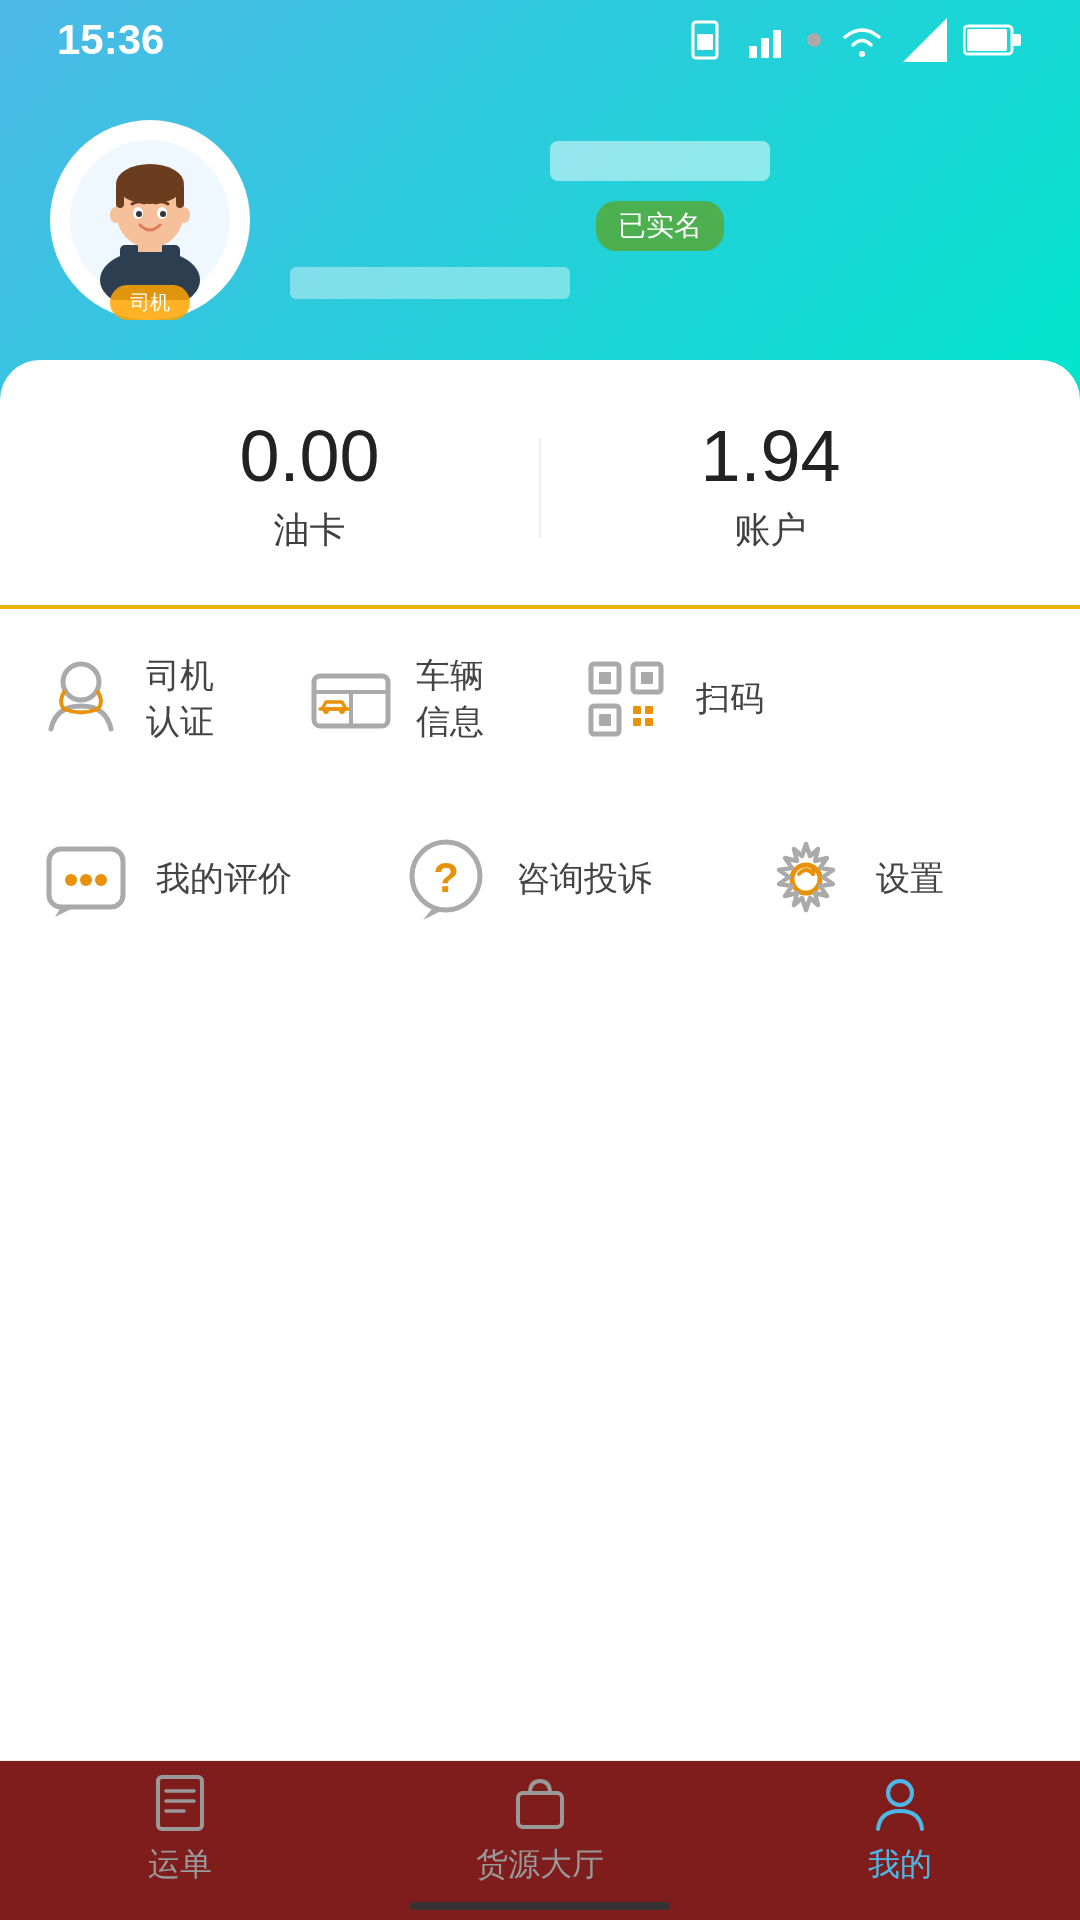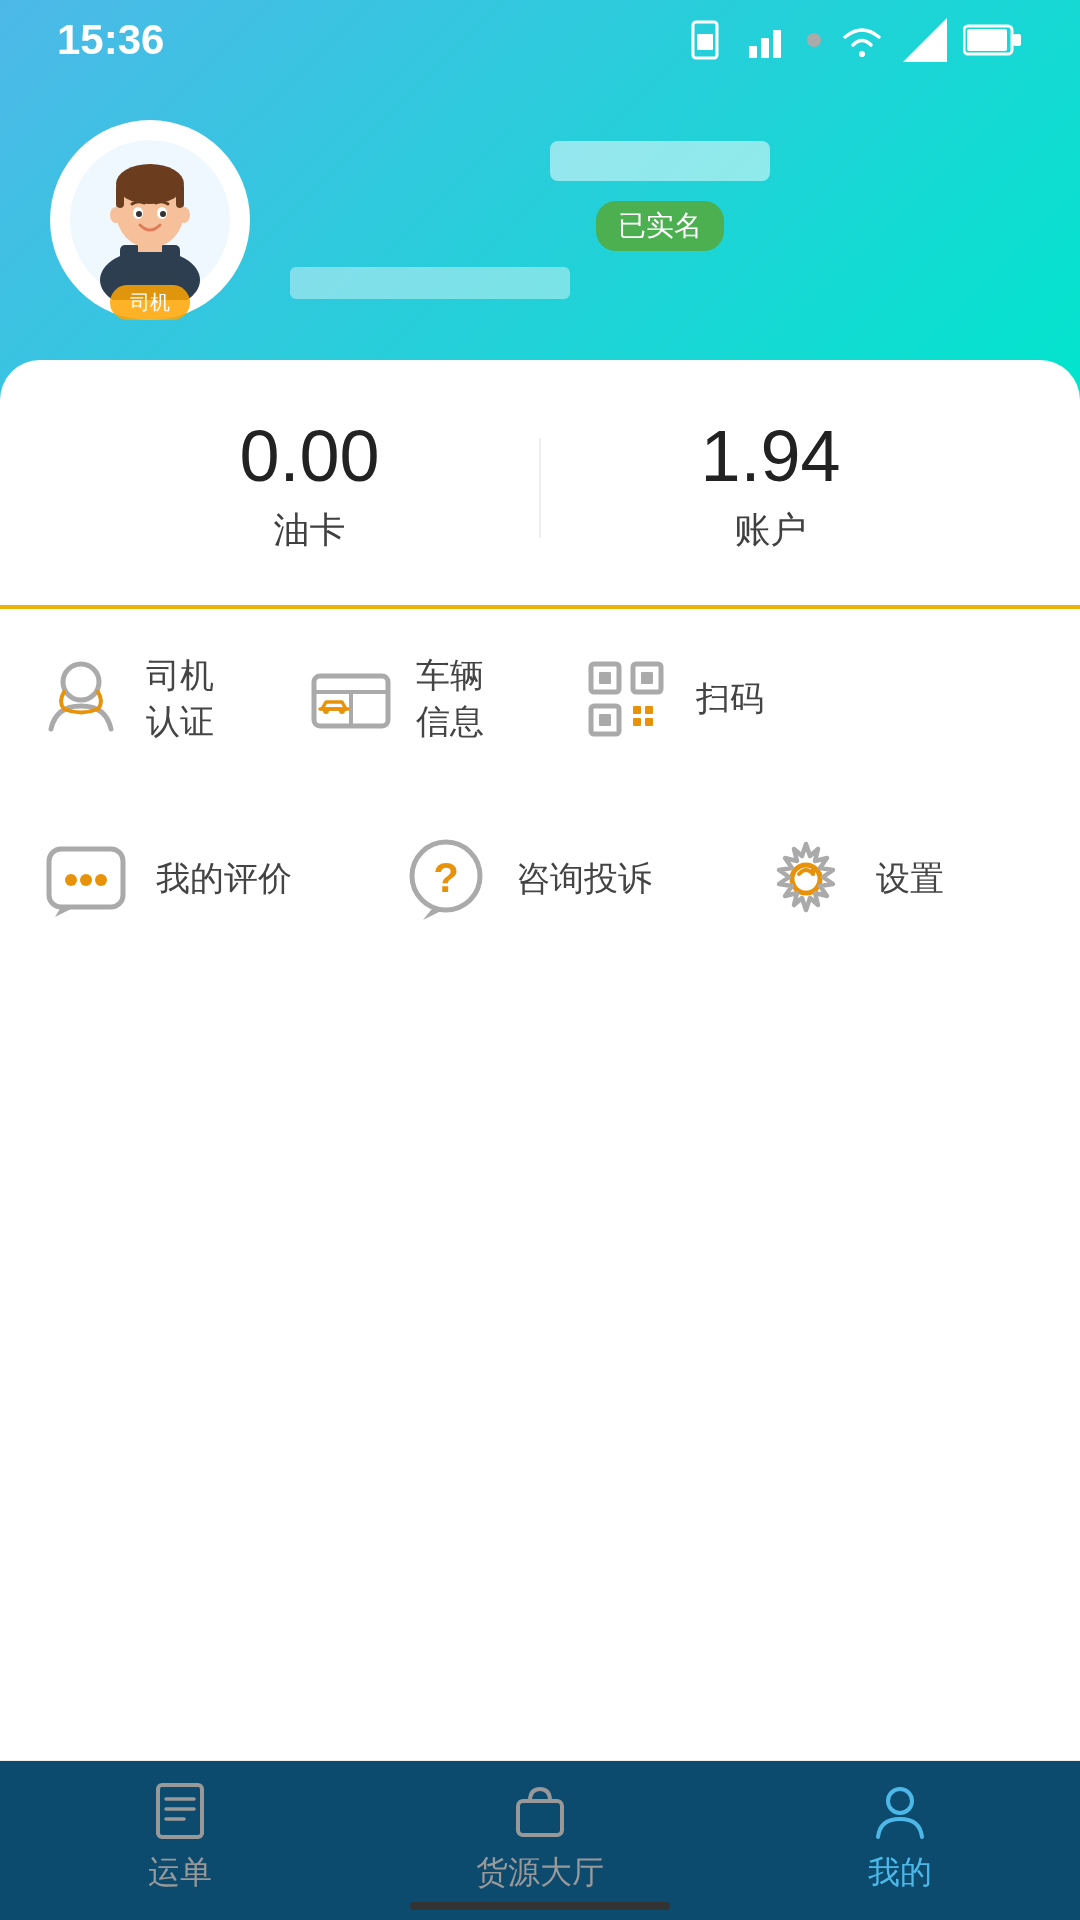--- a/index.html
+++ b/index.html
@@ -217,25 +217,25 @@
       width: 100%;
     }
 
     
     .bottom-nav {
       position: absolute;
       bottom: 0;
       left: 0;
       right: 0;
       height: 160px;
-      background: #0c4a6e;
+      background: #7f1d1d;
       border-top: 1px solid #eee;
       display: flex;
       align-items: flex-start;
-      padding-top: 20px;
+      padding-top: 12px;
       z-index: 10;
     }
 
     .nav-item {
       flex: 1;
       display: flex;
       flex-direction: column;
       align-items: center;
       gap: 10px;
       cursor: pointer;

